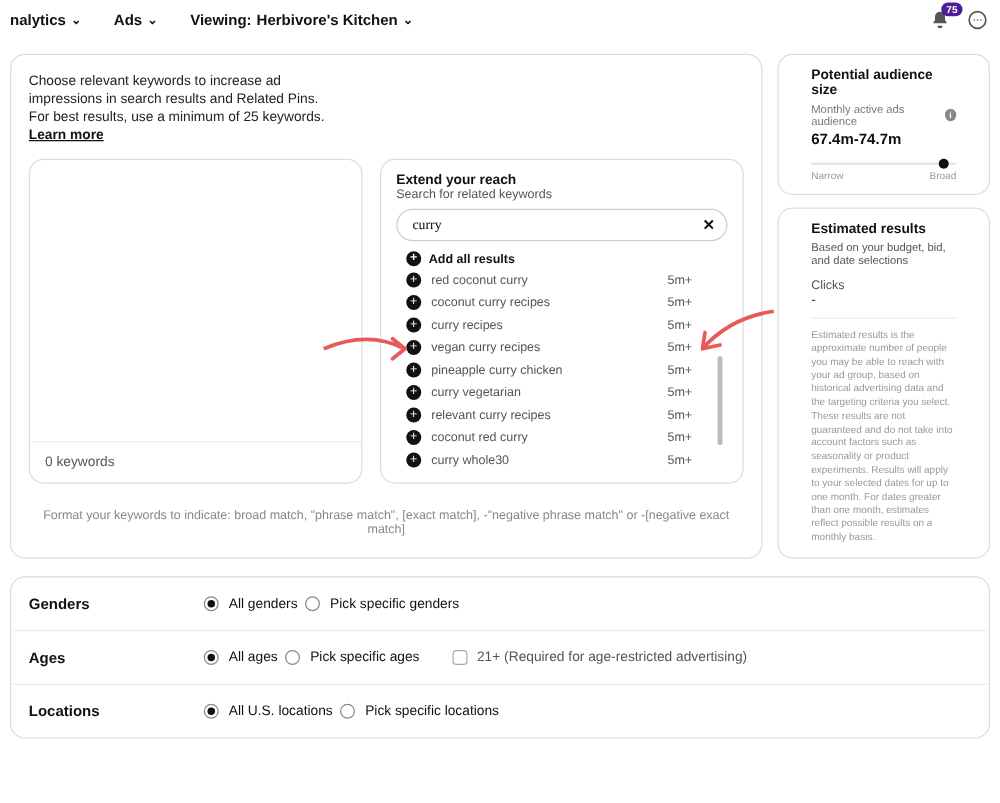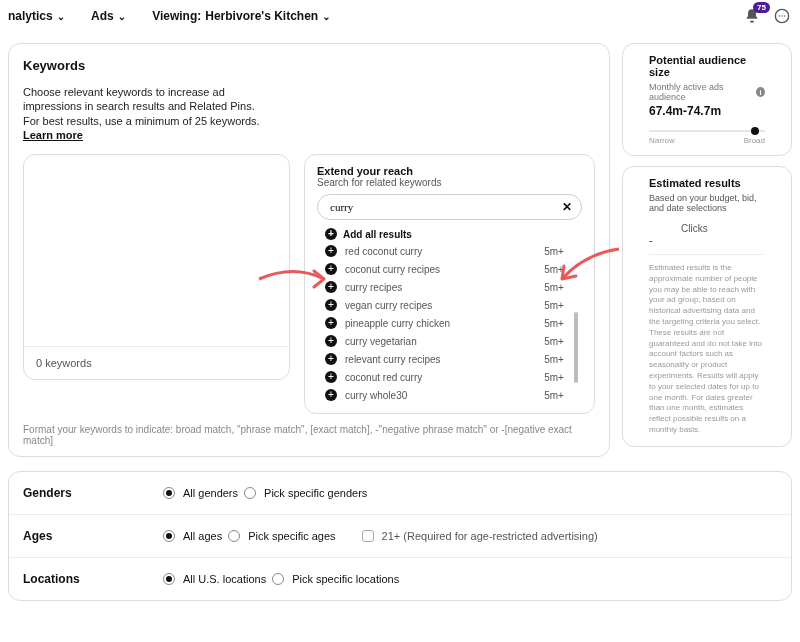--- a/index.html
+++ b/index.html
@@ -11,36 +11,36 @@
   .icon-btn { position: relative; width: 20px; height: 20px; margin-left: 10px; display:flex; align-items:center; justify-content:center; cursor:pointer;}
   .badge { position: absolute; top: -4px; right: -8px; background: #4c1d95; color: #fff; border-radius: 8px; font-size: 8px; padding: 1px 4px; font-weight:700;}
   .main { display: flex; gap: 12px; padding: 10px 8px 0 8px;}
   .card { border: 1px solid #ddd; border-radius: 12px; background:#fff;}
   .left { flex: 1; padding: 14px 14px 10px 14px; position:relative;}
   .right { width: 170px; display:flex; flex-direction:column; gap:10px; font-size:10px;}
   h3.sec { font-size: 13px; font-weight: 700; margin-bottom: 12px;}
   .intro { font-size: 11px; color:#222; max-width: 250px; line-height:1.3;}
   .intro a { color:#111; text-decoration: underline; font-weight:600; cursor:pointer;}
   .kw-row { display:flex; gap:14px; margin-top:12px;}
-  .kw-box { flex:1; border:1px solid #ddd; border-radius:12px; height: 226px; position:relative;}
+  .kw-box { flex:1; border:1px solid #ddd; border-radius:12px; height: 260px; position:relative;}
   .kw-count { position:absolute; bottom:0; left:0; right:0; border-top:1px solid #eee; padding:10px 12px; color:#555; font-size:11px;}
   .ext-box { flex:1; border:1px solid #ddd; border-radius:12px; height: 260px; padding: 10px 12px 0 12px; display:flex; flex-direction:column; position:relative;}
   .ext-title { font-size:11px; font-weight:700;}
   .ext-sub { font-size:10px; color:#555; margin-bottom:6px;}
   .search-wrap { position:relative; margin-bottom:6px;}
   .search { width:100%; border:1px solid #cfcfcf; border-radius:18px; padding:6px 26px 6px 12px; font-size:11px; outline:none; background:#fff;font-family:Liberation Serif, serif;}
   .clear-x { position:absolute; right:10px; top:50%; transform:translateY(-50%); cursor:pointer; font-weight:700; font-size:12px;}
   .add-all { display:flex; align-items:center; gap:6px; font-size:10px; font-weight:700; margin:2px 0 2px 8px; cursor:pointer;}
   .plus { width:12px; height:12px; border-radius:50%; background:#111; color:#fff; display:flex; align-items:center; justify-content:center; font-size:10px; line-height:1;}
   .results { flex:1; overflow:hidden; position:relative;}
   .result-row { display:flex; align-items:center; gap:8px; padding:3px 8px; font-size:10px; cursor:pointer;}
   .result-row .kw { flex:1; color:#555;}
-  .result-row .vol { color:#555; width:40px; text-align:center;}
+  .result-row .vol { color:#555; width:40px; text-align:left;}
   .scroll-ind { position:absolute; right:4px; top:70px; bottom:30px; width:4px; background:#bbb; border-radius:2px;}
-  .hint { font-size:10px; color:#888; margin-top:10px;}
+  .hint { font-size:10px; color:#888; margin-top:20px;text-align:center;}
   .side-card { border:1px solid #ddd; border-radius:12px; padding:10px 26px;}
   .side-h { font-size:11px; font-weight:700; margin-bottom:4px;}
   .side-sub { font-size:9px; color:#777; display:flex; align-items:center; gap:4px;}
   .side-val { font-size:12px; font-weight:700; margin-top:2px;}
   .range-bar { height:2px; background:#e6e6e6; margin:12px 0 4px 0; position:relative;}
   .range-dot { position:absolute; right:6px; top:-3px; width:8px; height:8px; border-radius:50%; background:#111;}
   .range-lbls { display:flex; justify-content:space-between; font-size:8px; color:#999;}
   .divider { height:1px; background:#eee; margin:8px 0;}
   .footnote { font-size:8px; color:#999; line-height:1.35;}
   .sections { margin: 14px 8px 0 8px; border:1px solid #ddd; border-radius:12px; overflow:hidden;}
@@ -85,21 +85,20 @@
         <circle cx="12" cy="12" r="10" fill="none" stroke="#555" stroke-width="2"></circle>
         <circle cx="8" cy="12" r="1" fill="#555"></circle>
         <circle cx="12" cy="12" r="1" fill="#555"></circle>
         <circle cx="16" cy="12" r="1" fill="#555"></circle>
       </svg>
   </div>
 </div>
 
 <div class="main">
   <div class="card left">
-    <h3 class="sec">Keywords</h3>
     <p class="intro">
       <span>Choose relevant keywords to increase ad impressions in search results and Related Pins. For best results, use a minimum of 25 keywords.</span><br>
       <a>Learn more</a>
     </p>
 
     <div class="kw-row">
 
       <div class="kw-box">
         <div class="kw-count">0 keywords</div>
       </div>
@@ -191,21 +190,21 @@
       </div>
       <div class="range-lbls">
         <span>Narrow</span>
         <span>Broad</span>
       </div>
     </div>
 
     <div class="side-card">
       <div class="side-h">Estimated results</div>
       <div style="font-size:9px;color:#555;">Based on your budget, bid, and date selections</div>
-      <div style="font-size:10px;color:#555;margin-top:10px;margin-left:32px;">Clicks</div>
+      <div style="font-size:10px;color:#555;margin-top:10px;">Clicks</div>
       <div style="font-size:11px;color:#333;">-</div>
       <div class="divider"></div>
       <div class="footnote">Estimated results is the approximate number of people you may be able to reach with your ad group, based on historical advertising data and the targeting criteria you select. These results are not guaranteed and do not take into account factors such as seasonality or product experiments. Results will apply to your selected dates for up to one month. For dates greater than one month, estimates reflect possible results on a monthly basis.</div>
     </div>
   </div>
 </div>
 
 <div class="sections">
   <div class="sect">
     <div class="sect-label">Genders</div>

